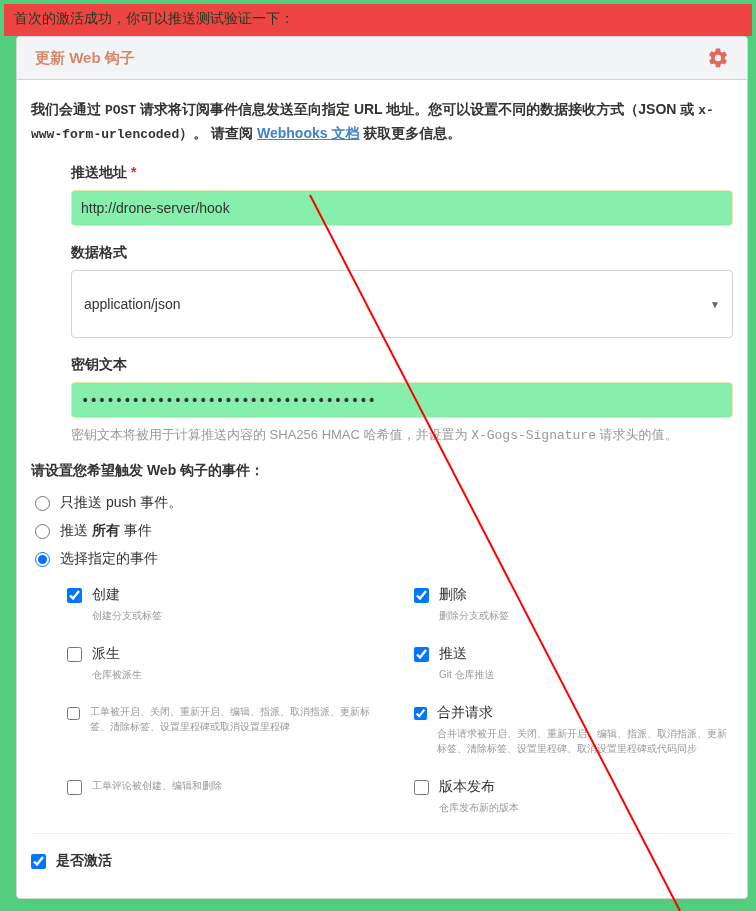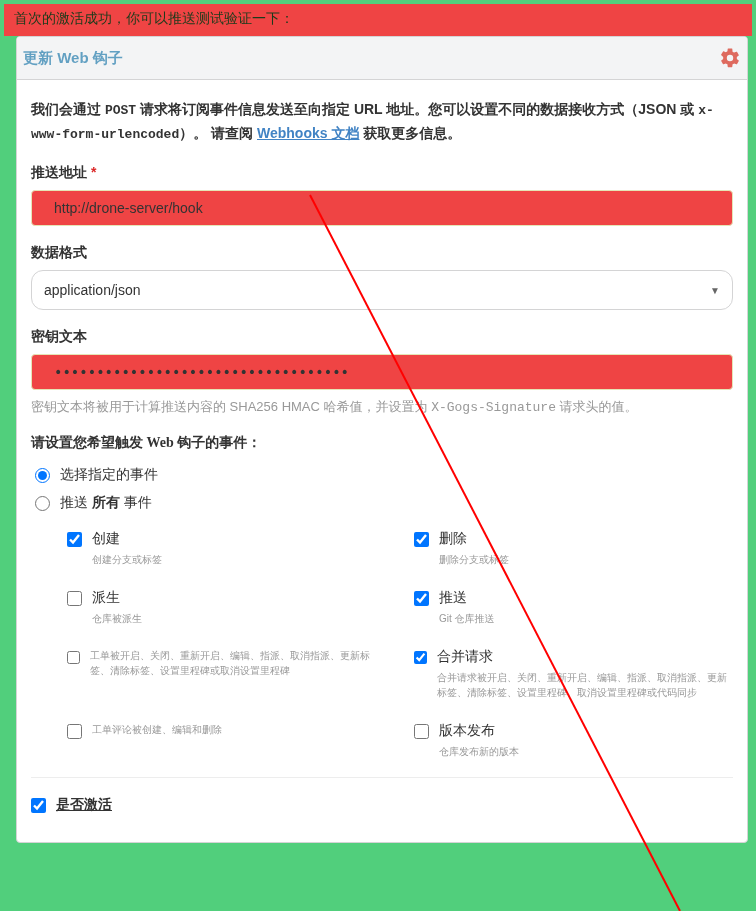--- a/index.html
+++ b/index.html
@@ -24,72 +24,72 @@
 .panel {
   background: #fff;
   margin: 0 4px 0 12px;
   border: 1px solid #d4d4d5;
   border-radius: 4px;
   overflow: hidden;
 }
 .panel-header {
   background: #f3f4f5;
   border-bottom: 1px solid #d4d4d5;
-  padding: 10px 6px;
+  padding: 10px 18px;
   display: flex;
   justify-content: space-between;
   align-items: center;
-  color: #0369a1;
+  color: #c2410c;
 }
 .panel-title { font-weight: 600; font-size: 15px; opacity: .6; }
 .panel-body { padding: 18px 14px 22px; }
 .intro { line-height: 1.7; margin-bottom: 18px; font-size: 14px; font-weight: bold; }
 .code { font-family: Consolas, "Courier New", monospace; font-size: 13px; }
 .link { color: #4183c4; }
-.field { margin-bottom: 18px; }
+.field { margin-bottom: 18px; margin-left: 40px; }
 .field-label { font-weight: 700; margin-bottom: 8px; font-size: 14px; }
 .req { color: #db2828; }
 .text-input {
   width: 100%;
-  padding: 9px 22px;
+  padding: 9px 9px;
   border: 1px solid #e5e5b6;
-  background: #ef4444;
+  background: #86efac;
   border-radius: 4px;
   font-size: 14px;
   color: #333;
 }
 .text-input.secret { font-family: monospace; letter-spacing: 0; }
 .select-wrap {
   position: relative;
   border: 1px solid #d4d4d5;
-  border-radius: 12px;
-  padding: 11px 12px;
+  border-radius: 4px;
+  padding: 25px 12px;
   font-size: 14px;
   cursor: pointer;
   display: flex;
   justify-content: space-between;
   align-items: center;
 }
 .caret { font-size: 10px; color: #666; }
 .hint { color: #999; margin-top: 8px; font-size: 13px; }
-.section-title { font-weight: 700; margin: 12px 0 14px; font-size: 14px; font-family: Liberation Serif, serif; }
+.section-title { font-weight: 700; margin: 12px 0 14px; font-size: 14px; }
 .radio-row { display: flex; align-items: center; margin-bottom: 10px; padding-left: 4px; }
 .radio-row input[type=radio] { margin-right: 10px; width: 15px; height: 15px; }
 .events-grid {
   display: grid;
   grid-template-columns: 1fr 1fr;
   gap: 22px 28px;
   margin: 18px 0 10px 36px;
 }
 .ev-item { display: flex; align-items: flex-start; }
 .ev-item input[type=checkbox] { margin-right: 10px; margin-top: 2px; width: 15px; height: 15px; }
 .ev-text .ev-title { font-weight: 400; color: #333; margin-bottom: 4px; }
 .ev-text .ev-desc { color: #999; font-size: 10px; line-height: 1.5; }
 .divider { border: none; border-top: 1px solid rgba(0,0,0,.07); margin: 18px 0; }
-.active-row { display: flex; align-items: center; margin-bottom: 6px; text-decoration: underline; }
+.active-row { display: flex; align-items: center; margin-bottom: 6px; }
 .active-row input[type=checkbox] { margin-right: 10px; width: 15px; height: 15px; }
 .active-row .lbl { font-weight: 700; }
 .gear { width: 22px; height: 22px; display:inline-block; }
 .gear svg { fill: #de6a5e; }
 .red-line {
   position: absolute; top: 0; left: 0; pointer-events: none;
 }
 </style>
 </head>
 <body>
@@ -131,27 +131,31 @@
         <div class="field-label">密钥文本</div>
         <input type="text" class="text-input secret" value="•••••••••••••••••••••••••••••••••••" style="">
         <div class="hint">
           <span>密钥文本将被用于计算推送内容的 SHA256 HMAC 哈希值，并设置为 </span><span class="code" style="color:#999">X-Gogs-Signature</span><span> 请求头的值。</span>
         </div>
       </div>
 
       <div class="section-title">请设置您希望触发 Web 钩子的事件：</div>
 
       <label class="radio-row">
-        <input type="radio" name="trigger" checked="" style="">
-          <span>选择指定的事件</span>
+        <input type="radio" name="trigger" style="">
+          <span>只推送 push 事件。</span>
       </label>
       <label class="radio-row">
         <input type="radio" name="trigger" style="">
           <span><span>推送 </span><b>所有</b><span> 事件</span></span>
       </label>
+      <label class="radio-row">
+        <input type="radio" name="trigger" checked="" style="">
+          <span>选择指定的事件</span>
+      </label>
 
       <div class="events-grid">
         <label class="ev-item">
           <input type="checkbox" checked="" style="">
           <div class="ev-text">
               <div class="ev-title">创建</div>
               <div class="ev-desc">创建分支或标签</div>
             </div>
         </label>
         <label class="ev-item">

